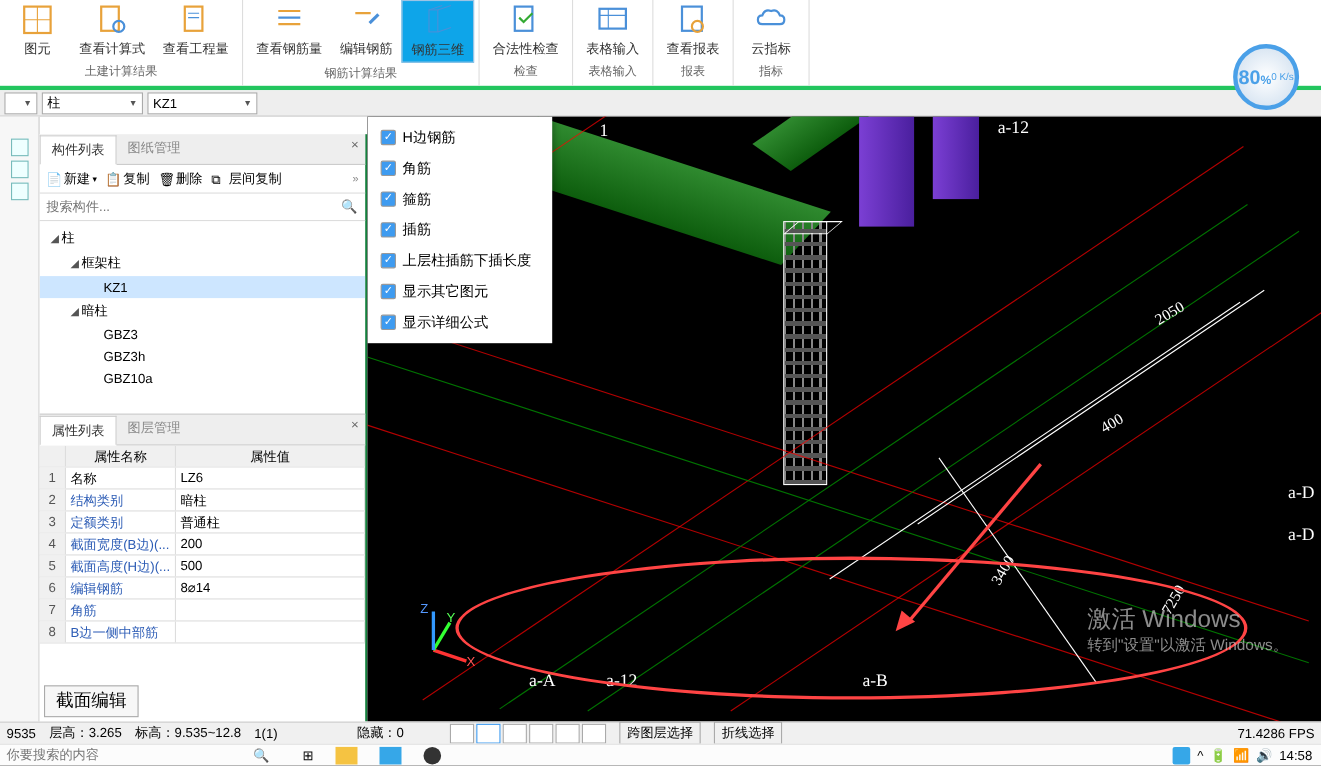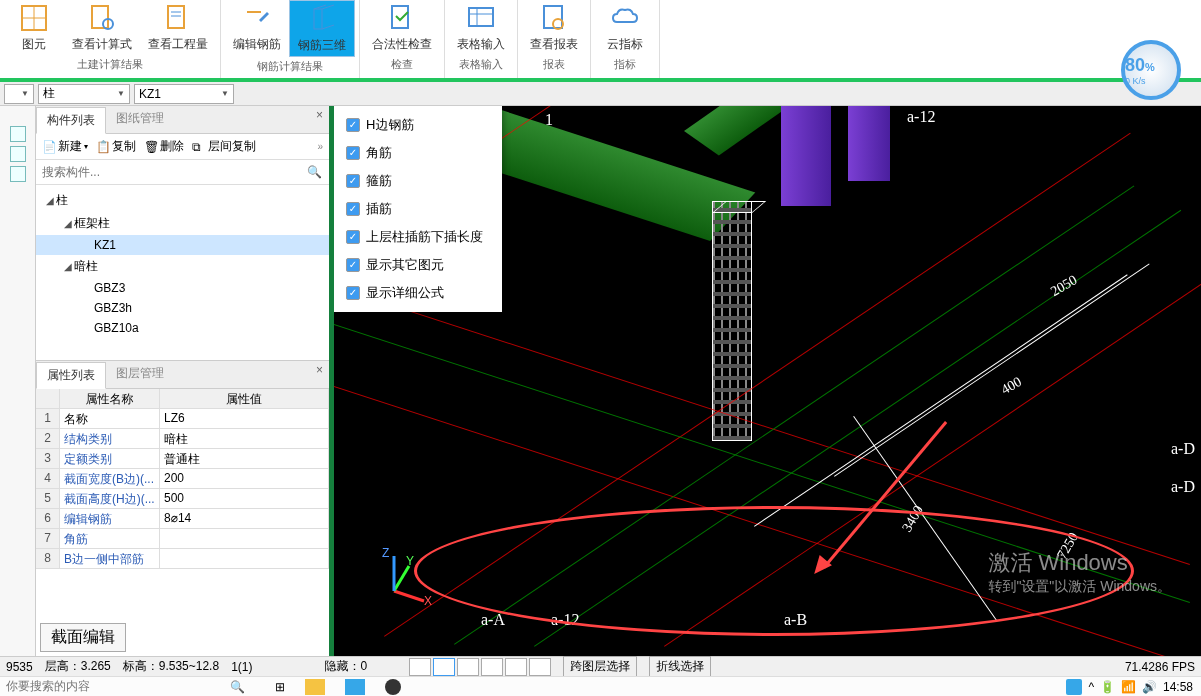--- a/index.html
+++ b/index.html
@@ -21,21 +21,21 @@
 .dd .arrow { font-size: 8px; color: #555; }
 
 
 .main { display: flex; height: calc(100% - 82px - 24px - 20px - 20px); }
 
 
 .left-narrow { width: 36px; background: #f7f7f7; border-right: 1px solid #ccc; display:flex; flex-direction:column; align-items:center; padding-top:20px; gap:4px;}
 .left-narrow .nbtn { width:16px; height:16px; border:1px solid #7bb; background:#eff; }
 
 
-.left-panel { width: 298px; background: #fff; border-right: 5px solid #15803d; display: flex; flex-direction: column; position:relative; }
+.left-panel { width: 298px; background: #fff; border-right: 2px solid #15803d; display: flex; flex-direction: column; position:relative;margin-top:16px; }
 .tabs { display: flex; background: #eee; border-bottom: 1px solid #ccc; }
 .tab { padding: 4px 10px; font-size: 12px; color: #888; cursor: pointer; }
 .tab.active { background: #fff; color: #333; border-top: 1px solid #ccc; border-left:1px solid #ccc; border-right:1px solid #ccc; border-bottom:1px solid #fff; position:relative; top:1px;}
 .close-tab { margin-left:auto; padding:2px 6px; color:#666; cursor:pointer;}
 
 .tb-row { display: flex; align-items: center; gap: 8px; padding: 4px 6px; border-bottom: 1px solid #ddd; font-size: 12px; }
 .tb-row .tbitem { display:flex; align-items:center; gap:2px; cursor:pointer;}
 .tb-row .ticon { width:14px; height:14px; }
 
 .search-row { display:flex; align-items:center; padding:2px 6px; border-bottom:1px solid #ddd;}
@@ -92,21 +92,21 @@
 
 .taskbar { position:absolute; bottom:0; left:0; right:0; height:20px; background:#fcfcfc; border-top:1px solid #ddd; display:flex; align-items:center; font-size:12px;text-align:center;}
 .taskbar .tray { margin-left:auto; display:flex; align-items:center; gap:6px; padding-right:8px;}
 .taskbar .tray .ticon { width:16px; height:16px; background:#ddd; border-radius:2px;}
 
 
 .watermark { position:absolute; right:30px; bottom:60px; color:rgba(200,200,200,0.7); font-size:14px; text-align:left;}
 .watermark .big { font-size:22px;}
 
 
-.gauge { position:absolute; right:20px; top:40px; width:60px; height:60px; border-radius:50%; background:radial-gradient(#fff,#cde); border:4px solid #4aa0e8; display:flex; flex-direction:column; justify-content:center; color:#4aa0e8;}
+.gauge { position:absolute; right:20px; top:40px; width:60px; height:60px; border-radius:50%; background:radial-gradient(#fff,#cde); border:4px solid #4aa0e8; display:flex; flex-direction:row; align-items:center; justify-content:center; color:#4aa0e8;}
 .gauge .gval { font-size:18px; font-weight:bold;}
 .gauge .gunit { font-size:9px;}
 
 
 .gizmo { position:absolute; left:40px; bottom:50px; width:60px; height:60px;}
 
 
 .beam { position:absolute; transform-origin:0 0; }
 
 
@@ -149,20 +149,30 @@
             </svg>
           </div>
         <div class="rlabel">查看工程量</div>
       </div>
     </div>
     <div class="ribbon-group-label">土建计算结果</div>
   </div>
 
   <div class="ribbon-group">
     <div class="ribbon-items">
+      <div class="ribbon-item">
+        <div class="ricon">
+            <svg class="icon" viewBox="0 0 32 32">
+              <line x1="6" y1="8" x2="26" y2="8" stroke="#e8a23a" stroke-width="2"></line>
+              <line x1="6" y1="14" x2="26" y2="14" stroke="#4a90d9" stroke-width="2"></line>
+              <line x1="6" y1="20" x2="26" y2="20" stroke="#e8a23a" stroke-width="2"></line>
+            </svg>
+          </div>
+        <div class="rlabel">查看钢筋量</div>
+      </div>
       <div class="ribbon-item">
         <div class="ricon">
             <svg class="icon" viewBox="0 0 32 32">
               <line x1="6" y1="10" x2="20" y2="10" stroke="#e8a23a" stroke-width="2"></line>
               <path d="M18 18 L26 10 L28 12 L20 20 Z" fill="#4a90d9"></path>
             </svg>
           </div>
         <div class="rlabel">编辑钢筋</div>
       </div>
       <div class="ribbon-item active">

